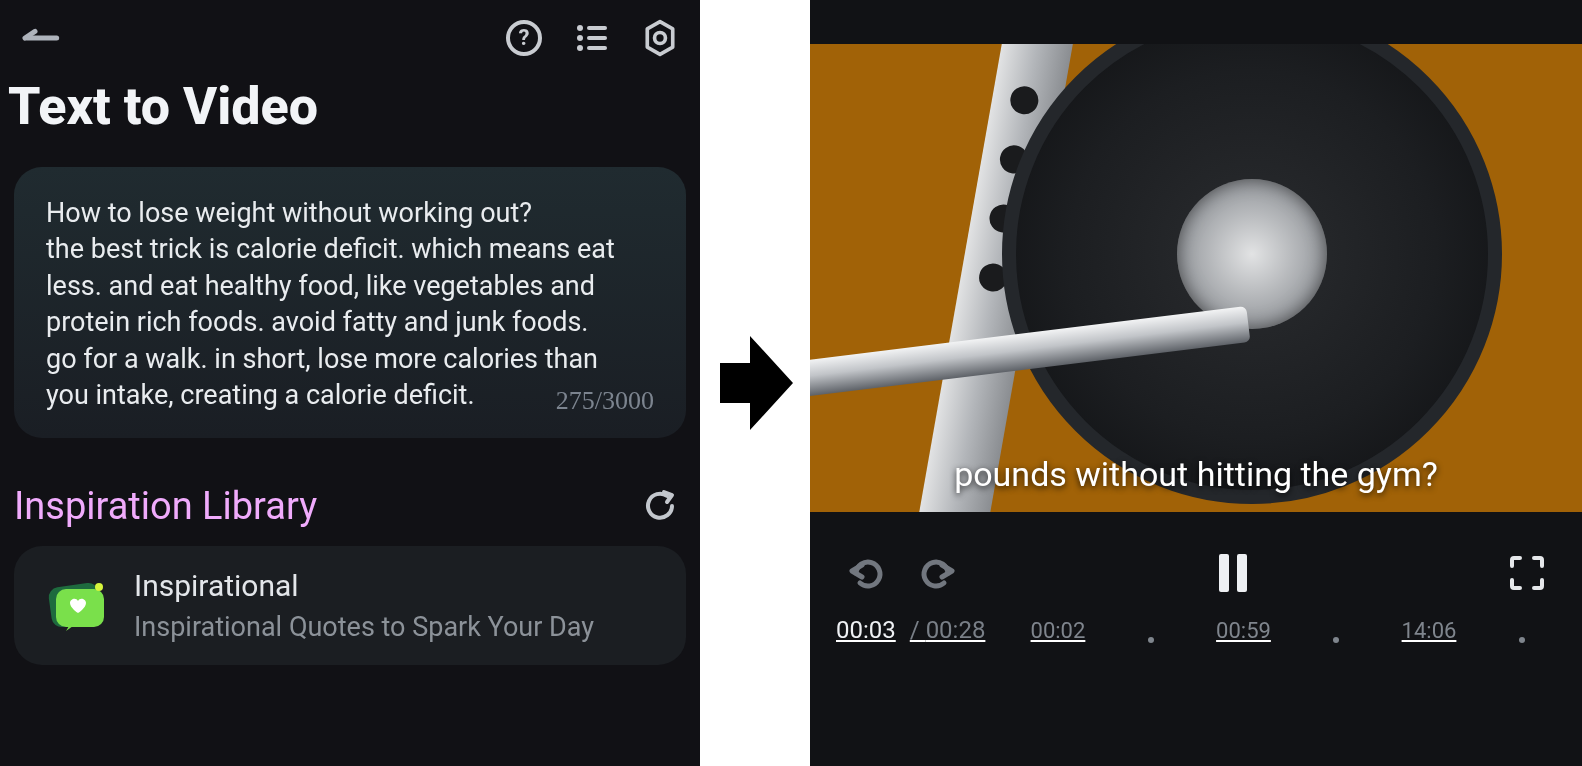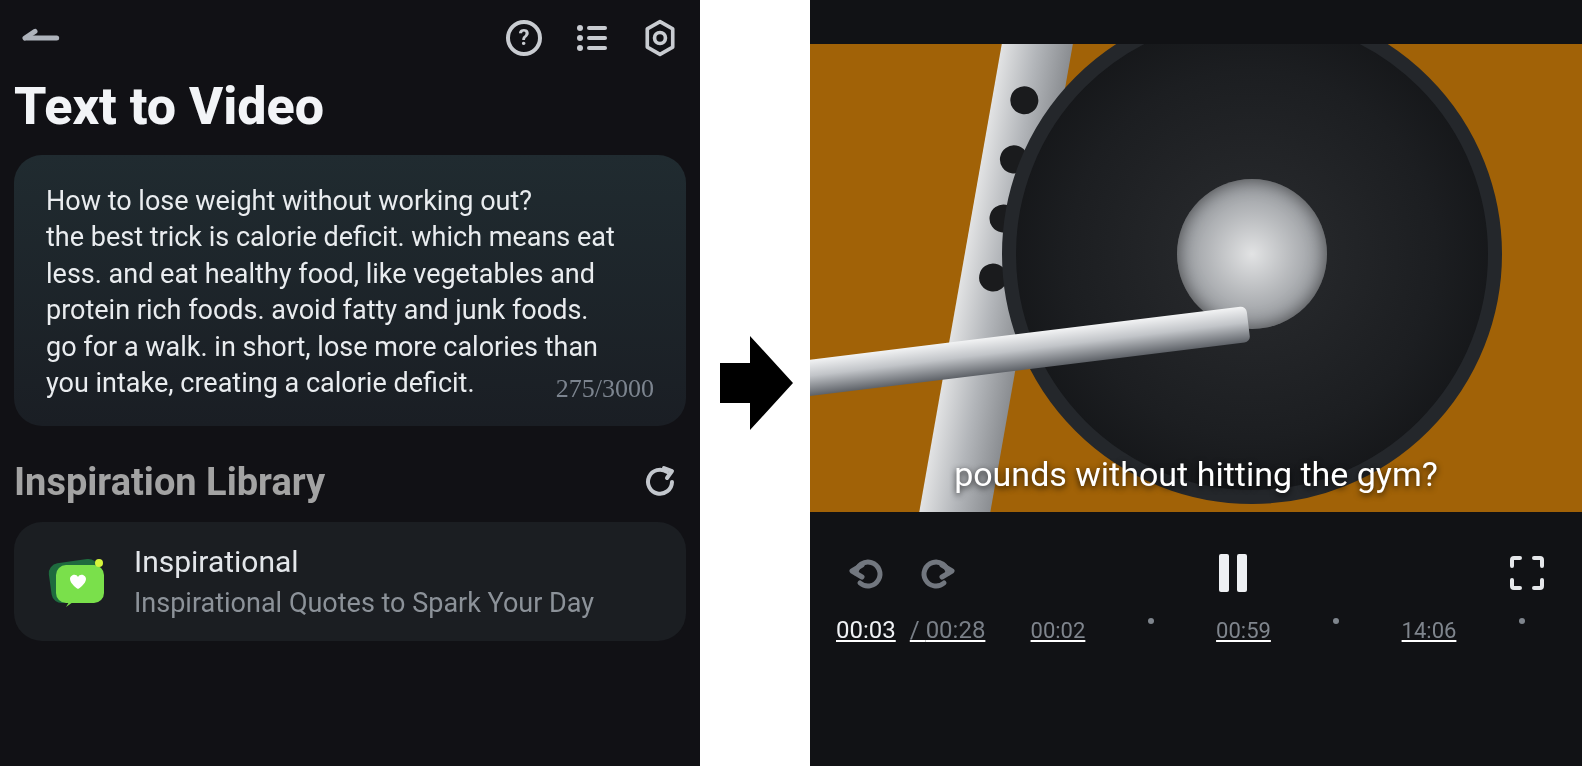--- a/index.html
+++ b/index.html
@@ -43,24 +43,24 @@
       display: flex;
       align-items: center;
       justify-content: center;
       color: #c9ccd1;
       cursor: pointer;
     }
     .page-title {
       font-size: 52px;
       font-weight: 800;
       color: #f2f4f7;
-      padding: 8px 14px 18px 14px;
+      padding: 8px 14px 18px 8px;
     }
     .text-input-card {
-      margin: 0 14px;
+      margin: 12px 14px;
       background: #1d2329;
       background: linear-gradient(180deg, #202b30 0%, #1a1e24 100%);
       border-radius: 28px;
       padding: 28px 32px 24px 32px;
       position: relative;
     }
     .text-input-content {
       font-size: 27px;
       line-height: 1.35;
       color: #e9ecef;
@@ -77,22 +77,22 @@
       font-family: Liberation Serif, serif;
     }
     .section-header {
       display: flex;
       justify-content: space-between;
       align-items: center;
       padding: 34px 22px 18px 14px;
     }
     .section-title {
       font-size: 38px;
-      font-weight: 700;
-      color: #a3a3a3;
+      font-weight: 400;
+      color: #f0abfc;
     }
     .refresh-btn {
       color: #c3c7cd;
       cursor: pointer;
       display: flex;
       align-items: center;
     }
     .library-card {
       margin: 0 14px;
       background: #1b1e22;
@@ -253,21 +253,21 @@
       font-size: 24px;
       color: #eff1f4;
     }
     .time-total {
       font-size: 24px;
       color: #797f87;
     }
     .tl-rest {
       flex: 1;
       display: flex;
-      align-items: flex-start;
+      align-items: flex-end;
       justify-content: space-around;
     }
     .tl-mark {
       font-size: 22px;
       color: #7f858d;
     }
     .tl-dot {
       width: 6px;
       height: 6px;
       border-radius: 50%;

